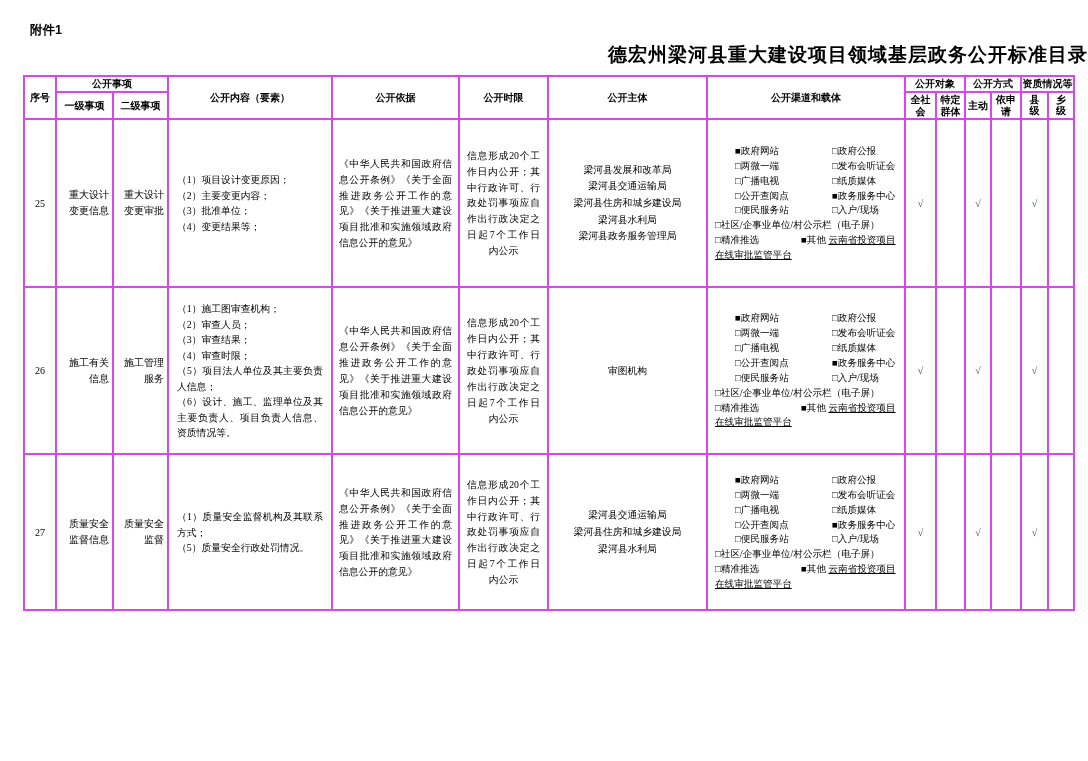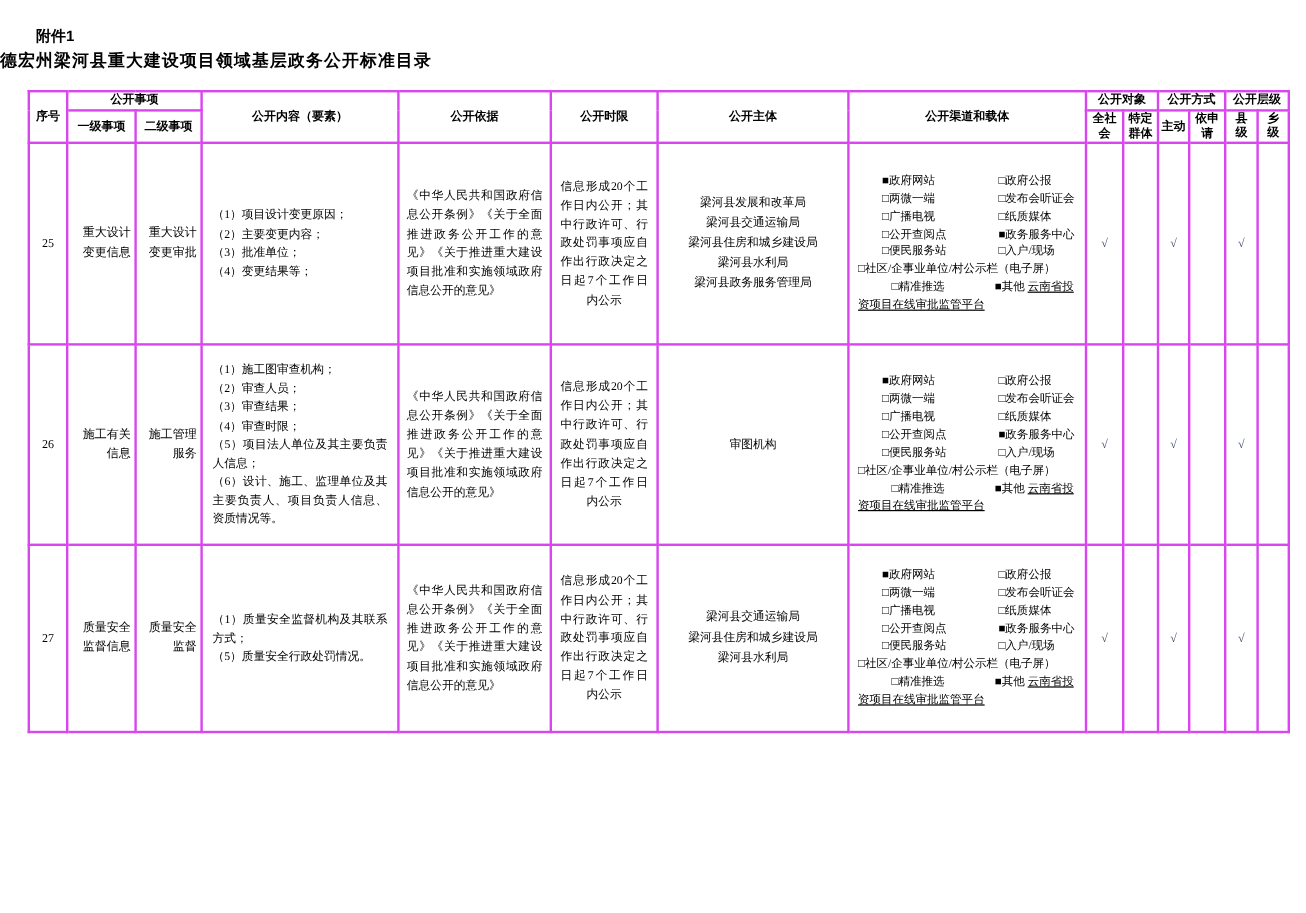--- a/index.html
+++ b/index.html
@@ -2,22 +2,22 @@
 <html><head>
 <meta charset="utf-8">
 <style>
   * { margin:0; padding:0; box-sizing:border-box; }
   html,body { background:#ffffff; }
   body { width:1088px; height:761px; font-family:"Liberation Serif", serif; color:#000; }
   .page { position:relative; width:1088px; height:761px; background:#fff; overflow:hidden; }
 
   .attachment { position:absolute; left:30px; top:22px; font-size:12.5px; font-weight:bold;
                 font-family:"Liberation Sans", sans-serif; }
-  .title { position:absolute; top:42px; left:0; width:100%; text-align:left;
-           font-size:14px; font-weight:bold; letter-spacing:1px; }
+  .title { position:absolute; top:42px; left:0; width:100%; text-align:right;
+           font-size:19px; font-weight:bold; letter-spacing:1px; }
 
   table { position:absolute; left:23px; top:75px; width:1050px;
           border-collapse:collapse; table-layout:fixed; border:1.5px solid #000; }
   th, td { border:2px solid #d946ef; vertical-align:middle; overflow:hidden; }
 
   thead th { font-weight:bold; font-size:10px; line-height:1.18; padding:1px 0;
              font-family:"Liberation Sans", sans-serif; text-align:center; }
   thead tr.group-row { height:14px; }
   thead tr.sub-row { height:22px; }
   .narrow { display:inline-block; width:1.1em; word-break:break-all; line-height:1.15; }
@@ -30,21 +30,21 @@
   .c-serial   { text-align:center; }
   .c-center   { text-align:right; line-height:1.6; padding:0 3px; }
   .c-content  { padding:0 8px; font-size:9.8px; }
   .content-item { text-align:justify; line-height:1.58; }
   .c-basis    { padding:0 6px; font-size:9.8px; text-align:justify; line-height:1.62; }
   .c-time     { padding:0 7px; font-size:9.8px; text-align:justify; text-align-last:center; line-height:1.62; }
   .c-subject  { text-align:center; font-size:9.8px; line-height:1.7; }
   .c-channels { padding:2px 7px; font-size:9.6px; line-height:1.55; }
   .ch-line span { white-space:nowrap;margin-left:20px; }
   .ch-left      { display:inline-block; width:77px; }
-  .ch-left-wide { display:inline-block; width:86px;margin-left:28px; }
+  .ch-left-wide { display:inline-block; width:86px; }
   .ch-underline { text-decoration:underline; }
   .c-mark { text-align:center; font-size:10px; }
 
   .footer { position:absolute; top:712px; left:0; width:100%; text-align:center;
             font-size:11.5px; letter-spacing:1px; }
 </style>
 </head>
 <body>
 
 <div class="page">
@@ -72,21 +72,21 @@
       <tr class="group-row">
         <th rowspan="2">序号</th>
         <th colspan="2">公开事项</th>
         <th rowspan="2">公开内容（要素）</th>
         <th rowspan="2">公开依据</th>
         <th rowspan="2">公开时限</th>
         <th rowspan="2">公开主体</th>
         <th rowspan="2">公开渠道和载体</th>
         <th colspan="2">公开对象</th>
         <th colspan="2">公开方式</th>
-        <th colspan="2">公开层级</th>
+        <th colspan="2">资质情况等</th>
       </tr>
       <tr class="sub-row">
         <th>一级事项</th>
         <th>二级事项</th>
         <th>全社会</th>
         <th>特定群体</th>
         <th>主动</th>
         <th>依申请</th>
         <th><span class="narrow">县级</span></th>
         <th><span class="narrow">乡级</span></th>

